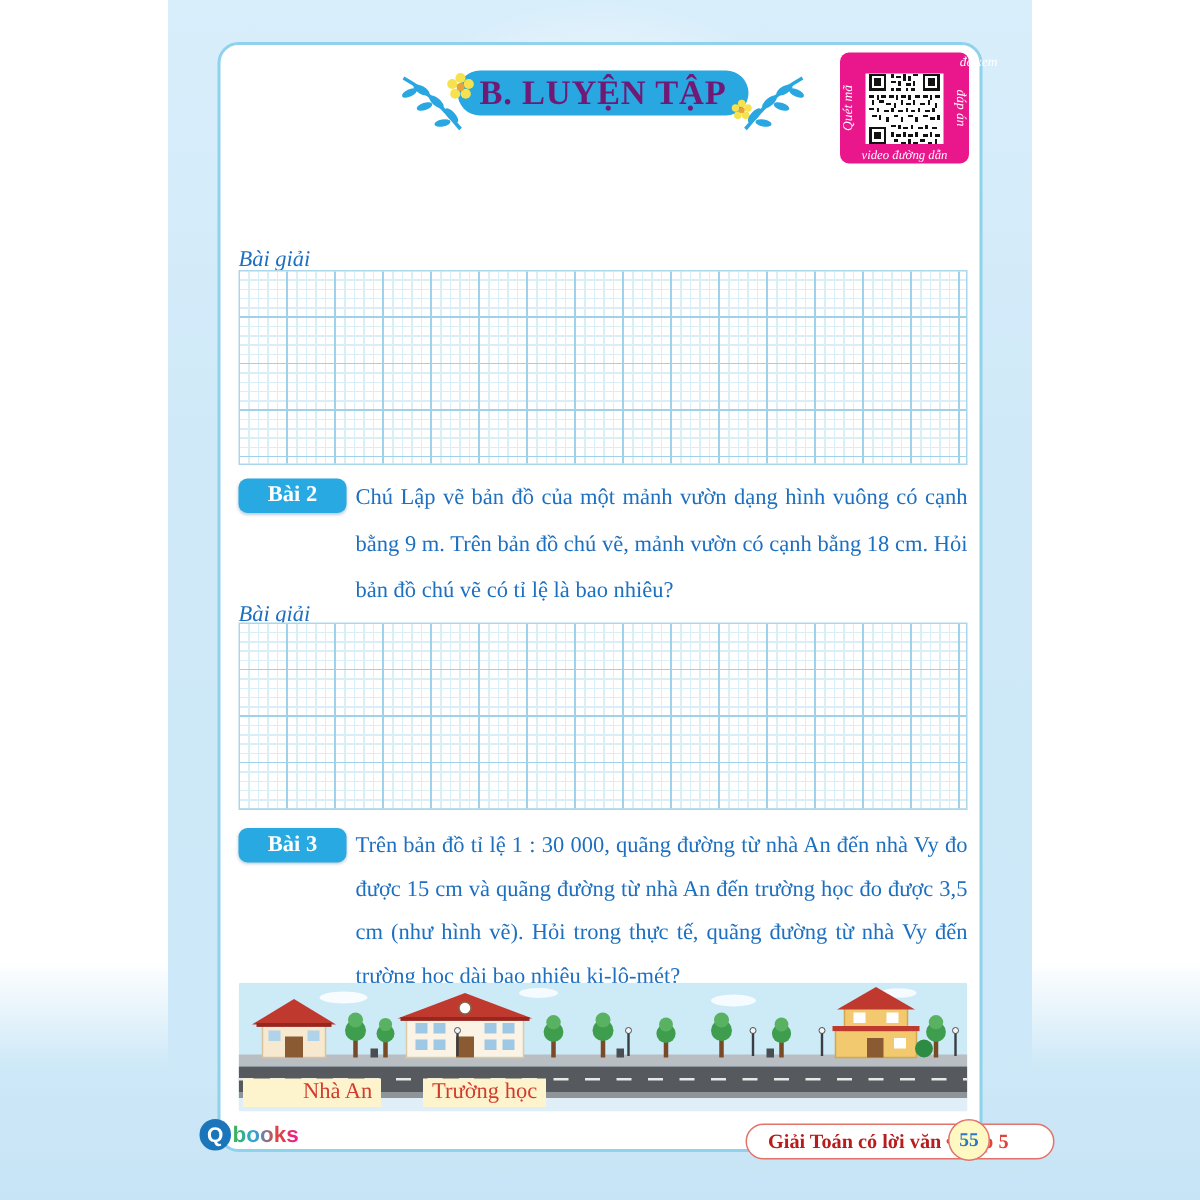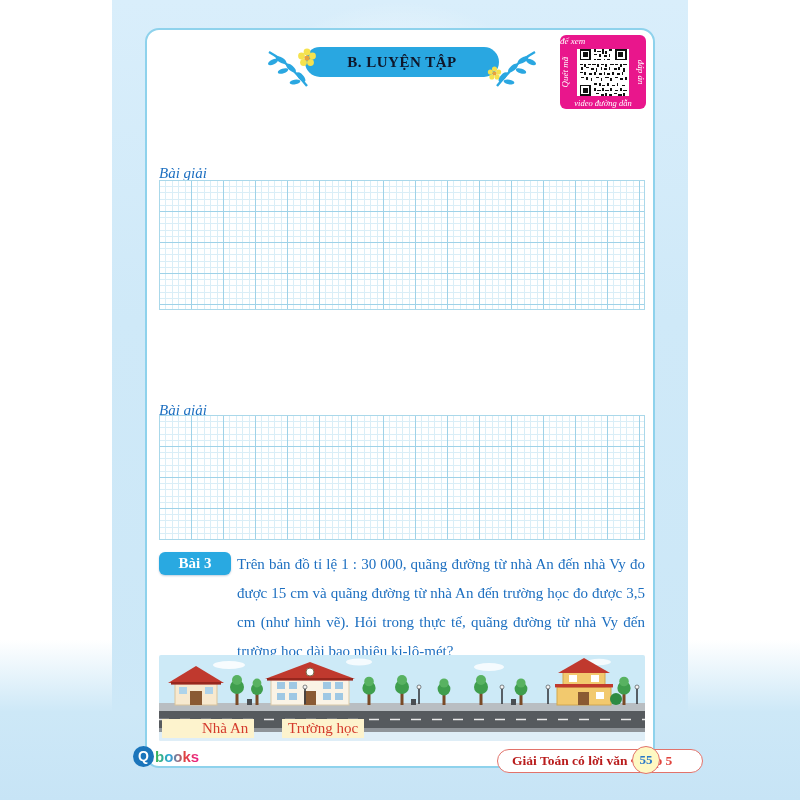--- a/index.html
+++ b/index.html
@@ -18,30 +18,30 @@
   
   .card{position:absolute;left:145px;top:28px;width:510px;height:740px;background:#fff;
     border:2px solid #8ed2ec;border-radius:14px;box-sizing:border-box;}
 
   
   .header-row{position:absolute;top:8px;left:0;width:100%;height:54px;text-align:center;}
   .branch{position:absolute;top:6px;width:46px;height:46px;}
   .branch.left{left:118px;transform:scaleX(-1);}
   .branch.right{left:346px;}
   .title-pill{position:absolute;left:158px;top:9px;width:194px;height:30px;line-height:30px;
-    background:#29a7e1;border-radius:17px;color:#0f172a;font-weight:bold;font-size:15px;
+    background:#29a7e1;border-radius:17px;color:#701a75;font-weight:bold;font-size:23px;
     letter-spacing:.5px;}
   .flower{position:absolute;width:20px;height:20px;}
   .flower.fl-left{left:150px;top:10px;}
   .flower.fl-right{left:340px;top:28px;width:15px;height:15px;}
 
   
   .qr{position:absolute;top:5px;right:7px;width:86px;height:74px;background:#e9168c;
     border-radius:6px;color:#fff;font-style:italic;}
-  .qr .t{position:absolute;top:1px;left:0;width:100%;text-align:left;font-size:9px;}
+  .qr .t{position:absolute;top:1px;left:0;width:100%;text-align:right;font-size:9px;padding-left:19px;}
   .qr .b{position:absolute;bottom:1px;left:0;width:100%;text-align:center;font-size:8.5px;}
   .qr .l{position:absolute;left:-23px;top:32px;width:56px;text-align:center;font-size:9px;
     transform:rotate(-90deg);}
   .qr .r{position:absolute;right:-20px;top:32px;width:50px;text-align:center;font-size:9px;
     transform:rotate(90deg);}
   .qr svg{position:absolute;left:17px;top:14px;width:52px;height:47px;background:#fff;}
 
   
   .ex{position:absolute;left:12px;width:486px;color:#1d6fc0;font-size:15px;text-align:justify;}
   .ex .badge{position:absolute;left:0;top:2px;width:72px;height:23px;line-height:23px;
@@ -157,20 +157,24 @@
       <path fill="#111" d="M0 22h7v7h-7z"></path>
         <rect x="1" y="23" width="5" height="5" fill="#fff"></rect>
         <rect x="2" y="24" width="3" height="3" fill="#111"></rect>
       <path fill="#111" d="M9 0h1v2h-1zM11 1h2v1h-2zM14 0h1v3h-1zM16 1h1v2h-1zM18 0h2v1h-2zM9 3h2v1h-2zM12 3h1v2h-1zM15 4h2v1h-2zM18 3h1v2h-1zM9 6h1v1h-1zM11 6h2v1h-2zM15 6h1v1h-1zM17 6h2v1h-2zM0 9h2v1h-2zM3 9h1v2h-1zM5 9h2v1h-2zM8 9h2v1h-2zM11 9h1v2h-1zM13 9h2v1h-2zM16 9h1v2h-1zM19 9h2v1h-2zM22 9h2v1h-2zM25 9h1v2h-1zM27 9h2v1h-2zM1 11h1v2h-1zM4 11h2v1h-2zM7 12h2v1h-2zM10 12h1v2h-1zM13 11h1v2h-1zM15 12h2v1h-2zM18 11h1v2h-1zM21 12h2v1h-2zM24 11h1v2h-1zM27 12h1v2h-1zM0 14h2v1h-2zM3 14h1v2h-1zM6 15h2v1h-2zM9 14h1v2h-1zM12 15h2v1h-2zM15 14h1v2h-1zM17 15h2v1h-2zM20 14h1v2h-1zM23 15h2v1h-2zM26 14h1v2h-1zM1 17h2v1h-2zM4 17h1v2h-1zM7 18h1v2h-1zM10 17h2v1h-2zM13 18h1v2h-1zM16 17h2v1h-2zM19 18h1v2h-1zM22 17h2v1h-2zM25 18h2v1h-2zM28 17h1v2h-1zM9 21h2v1h-2zM12 21h1v2h-1zM14 22h2v1h-2zM17 21h1v2h-1zM20 22h2v1h-2zM23 21h1v2h-1zM26 22h2v1h-2zM9 24h1v2h-1zM11 25h2v1h-2zM14 24h1v2h-1zM16 25h2v1h-2zM19 24h1v2h-1zM22 25h2v1h-2zM25 24h1v2h-1zM27 25h2v1h-2zM10 27h2v1h-2zM13 28h2v1h-2zM16 27h1v2h-1zM18 28h2v1h-2zM21 27h2v1h-2zM24 28h2v1h-2zM27 27h1v2h-1z"></path>
     </svg>
   </div>
 
   <div class="sol" style="top:135px;">Bài giải</div>
   <div class="grid-area grid1"></div>
 
+  <div class="ex" style="top:287px;">
+    <div class="badge">Bài 2</div>
+    <p class="txt">Chú Lập vẽ bản đồ của một mảnh vườn dạng hình vuông có cạnh bằng 9 m. Trên bản đồ chú vẽ, mảnh vườn có cạnh bằng 18 cm. Hỏi bản đồ chú vẽ có tỉ lệ là bao nhiêu?</p>
+  </div>
   <div class="sol" style="top:372px;">Bài giải</div>
   <div class="grid-area grid2"></div>
 
   <div class="ex ex3" style="top:520px;">
     <div class="badge">Bài 3</div>
     <p class="txt">Trên bản đồ tỉ lệ 1 : 30 000, quãng đường từ nhà An đến nhà Vy đo được 15 cm và quãng đường từ nhà An đến trường học đo được 3,5 cm (như hình vẽ). Hỏi trong thực tế, quãng đường từ nhà Vy đến trường học dài bao nhiêu ki-lô-mét?</p>
   </div>
 
   <div class="illus">
     <svg width="486" height="86" viewBox="0 0 486 86">

